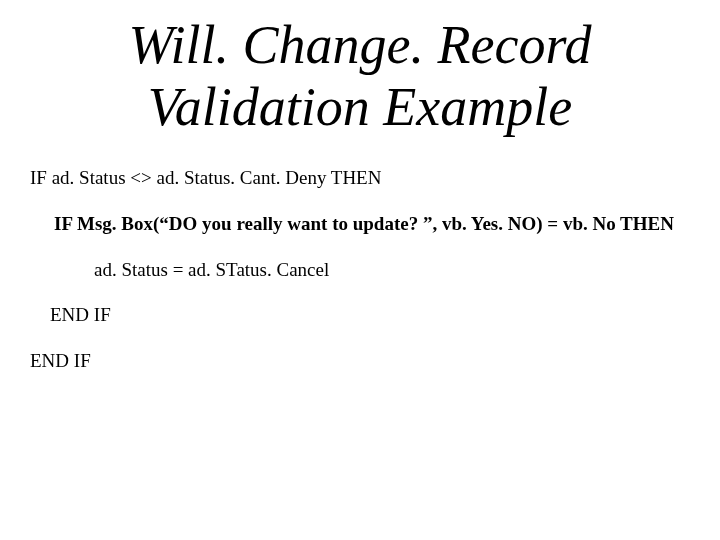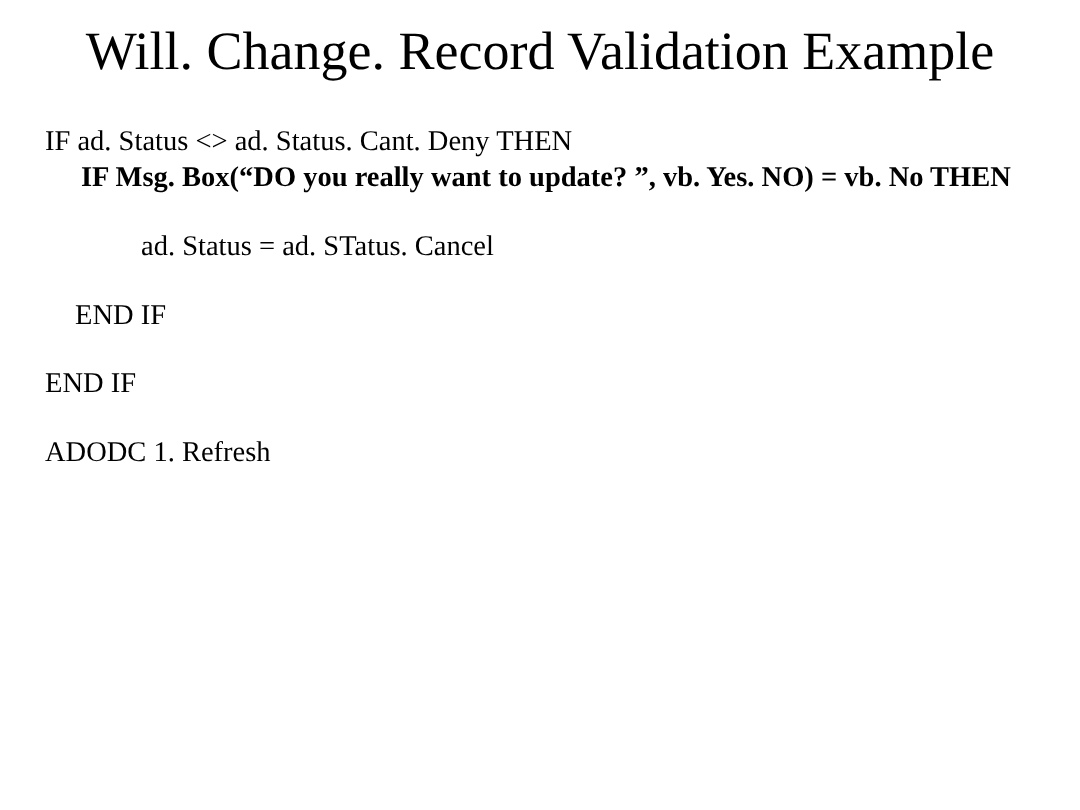--- a/index.html
+++ b/index.html
@@ -1,45 +1,45 @@
 <!DOCTYPE html>
 <html><head>
   <meta charset="utf-8">
   <style>
     * { margin: 0; padding: 0; box-sizing: border-box; }
     html, body { width: 720px; height: 540px; background: #ffffff; overflow: hidden; }
     body { font-family: "Times New Roman", Times, serif; color: #000; }
     .slide { width: 720px; height: 540px; position: relative; padding: 0; }
     .title {
       text-align: center;
-      font-size: 36px;
+      font-size: 54px;
       font-weight: 400;
       line-height: 1.15;
       margin-top: 14px;
       margin-bottom: 28px;
       padding: 0 40px;
+      font-style: italic;
     }
     .content {
       padding: 0 30px;
       font-size: 19px;
       line-height: 1.25;
     }
-    .line  { margin-left: 0;   }
+    .line  { margin-left: 0;   margin-bottom: 22px; }
     .line1 { margin-left: 24px; margin-bottom: 22px; font-weight: bold; }
     .line2 { margin-left: 64px; margin-bottom: 22px; }
     .line3 { margin-left: 20px; margin-bottom: 22px; }
     .line4 { margin-left: 0;   margin-bottom: 22px; }
     .line5 { margin-left: 0;   margin-bottom: 0; }
   </style>
 </head>
 <body>
 
 <div class="slide">
   <h1 class="title">Will. Change. Record Validation Example</h1>
   <div class="content">
     <div class="line">IF ad. Status &lt;&gt; ad. Status. Cant. Deny THEN</div>
     <div class="line1">IF Msg. Box(“DO you really want to update? ”, vb. Yes. NO) = vb. No THEN</div>
     <div class="line2">ad. Status = ad. STatus. Cancel</div>
     <div class="line3">END IF</div>
     <div class="line4">END IF</div>
-    <div class="line5">ADODC 1. Refresh</div>
   </div>
 </div>
 
 </body></html>

